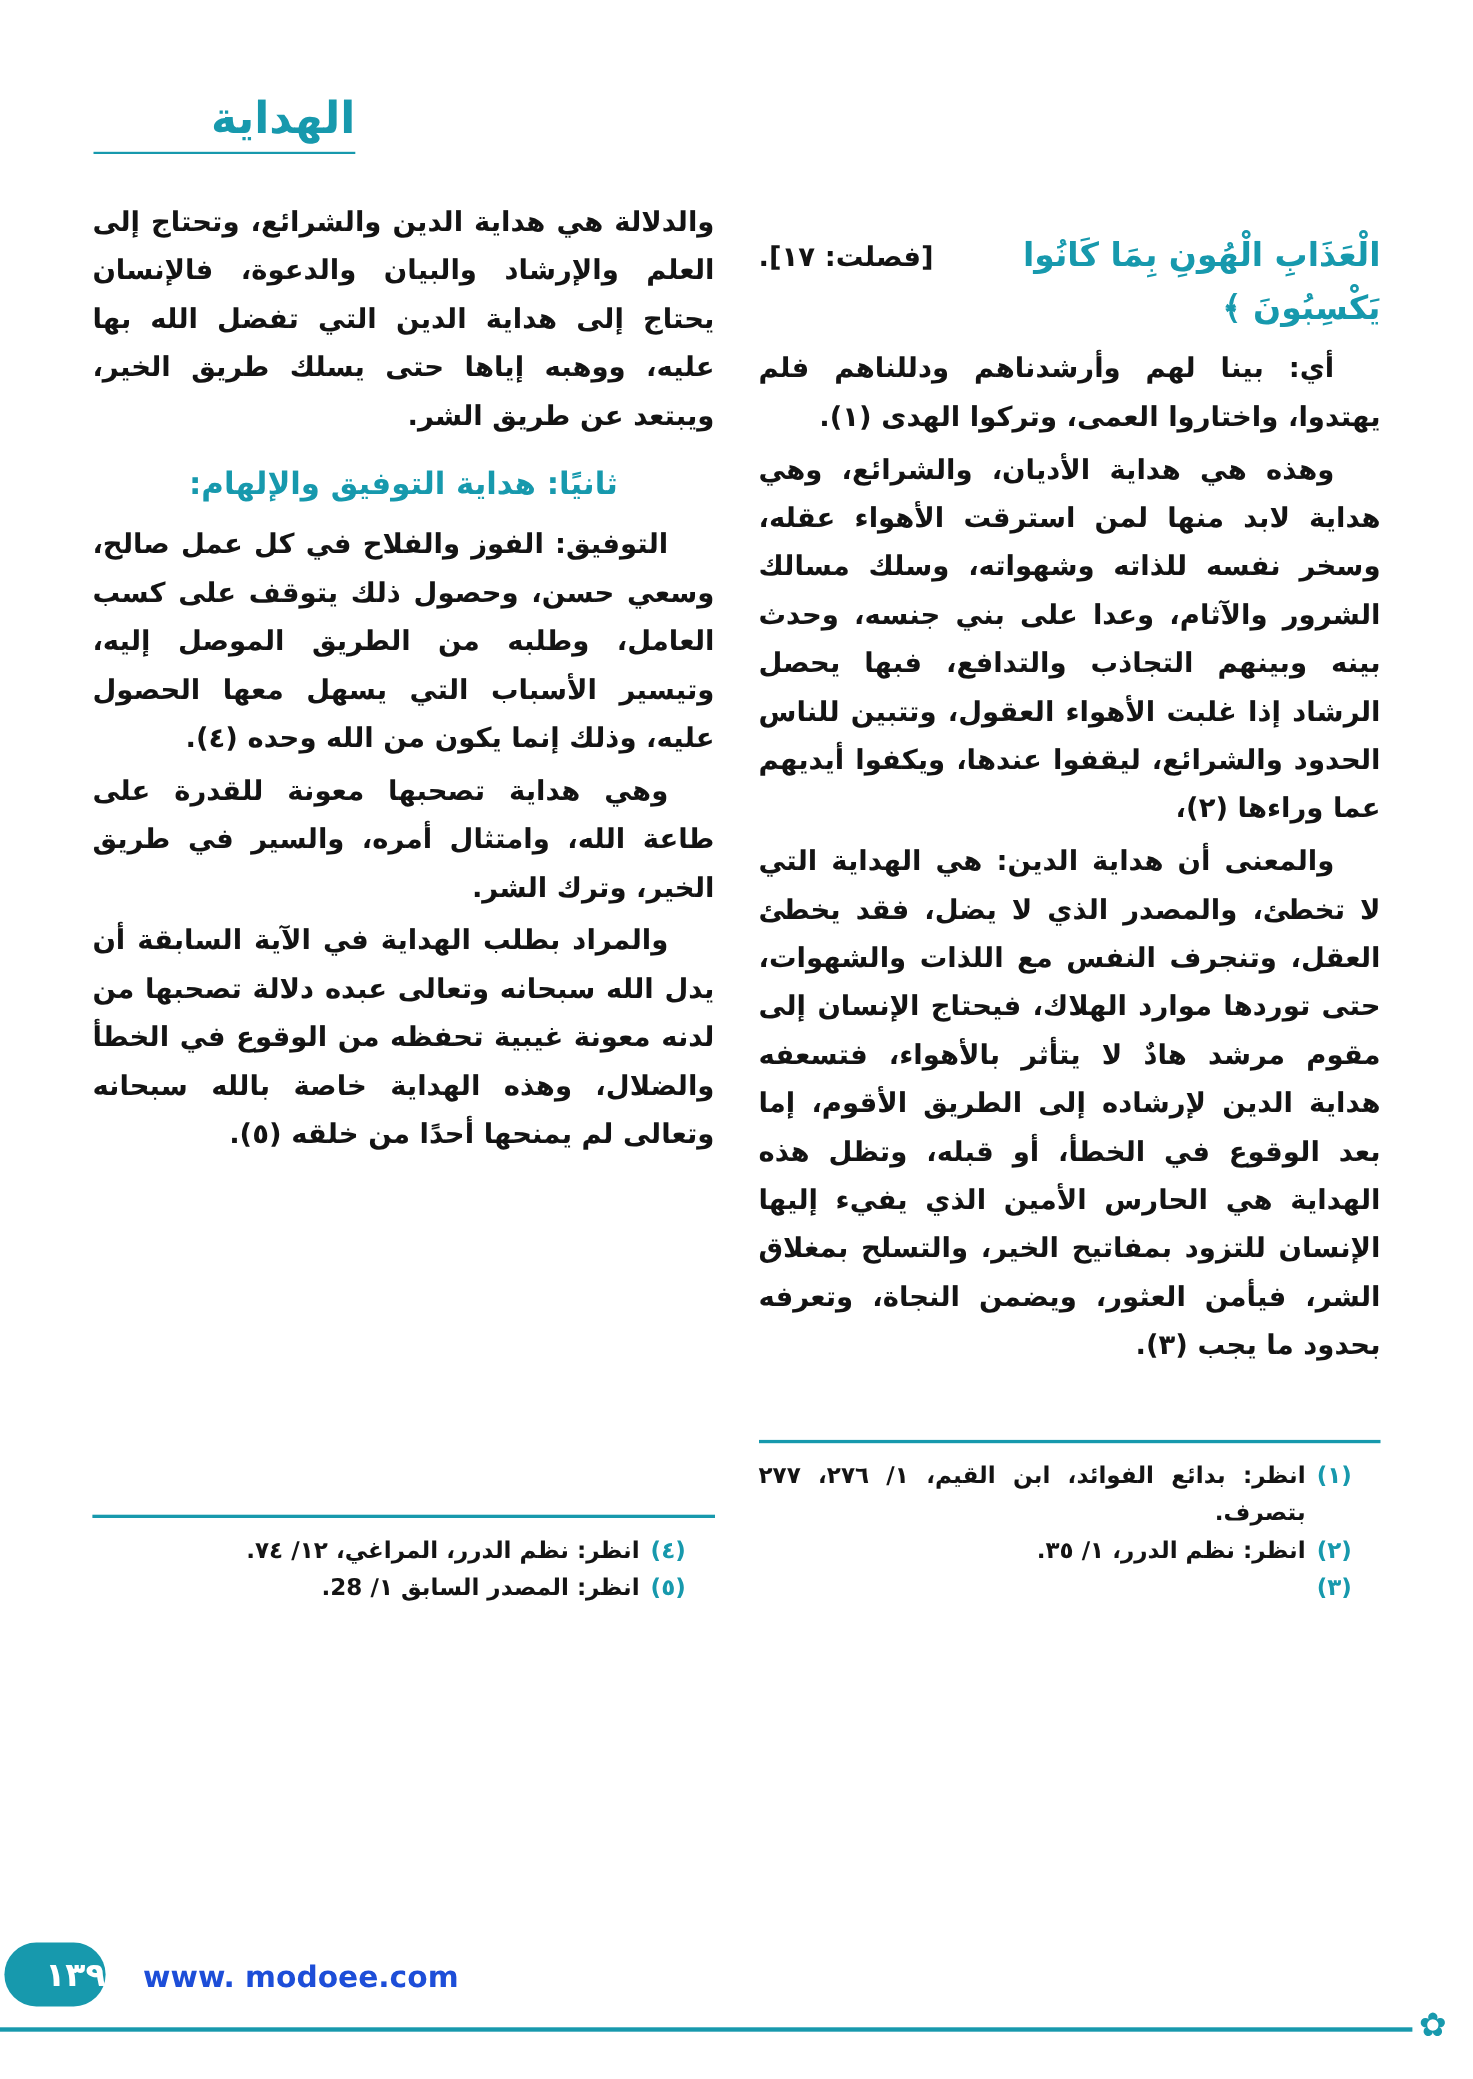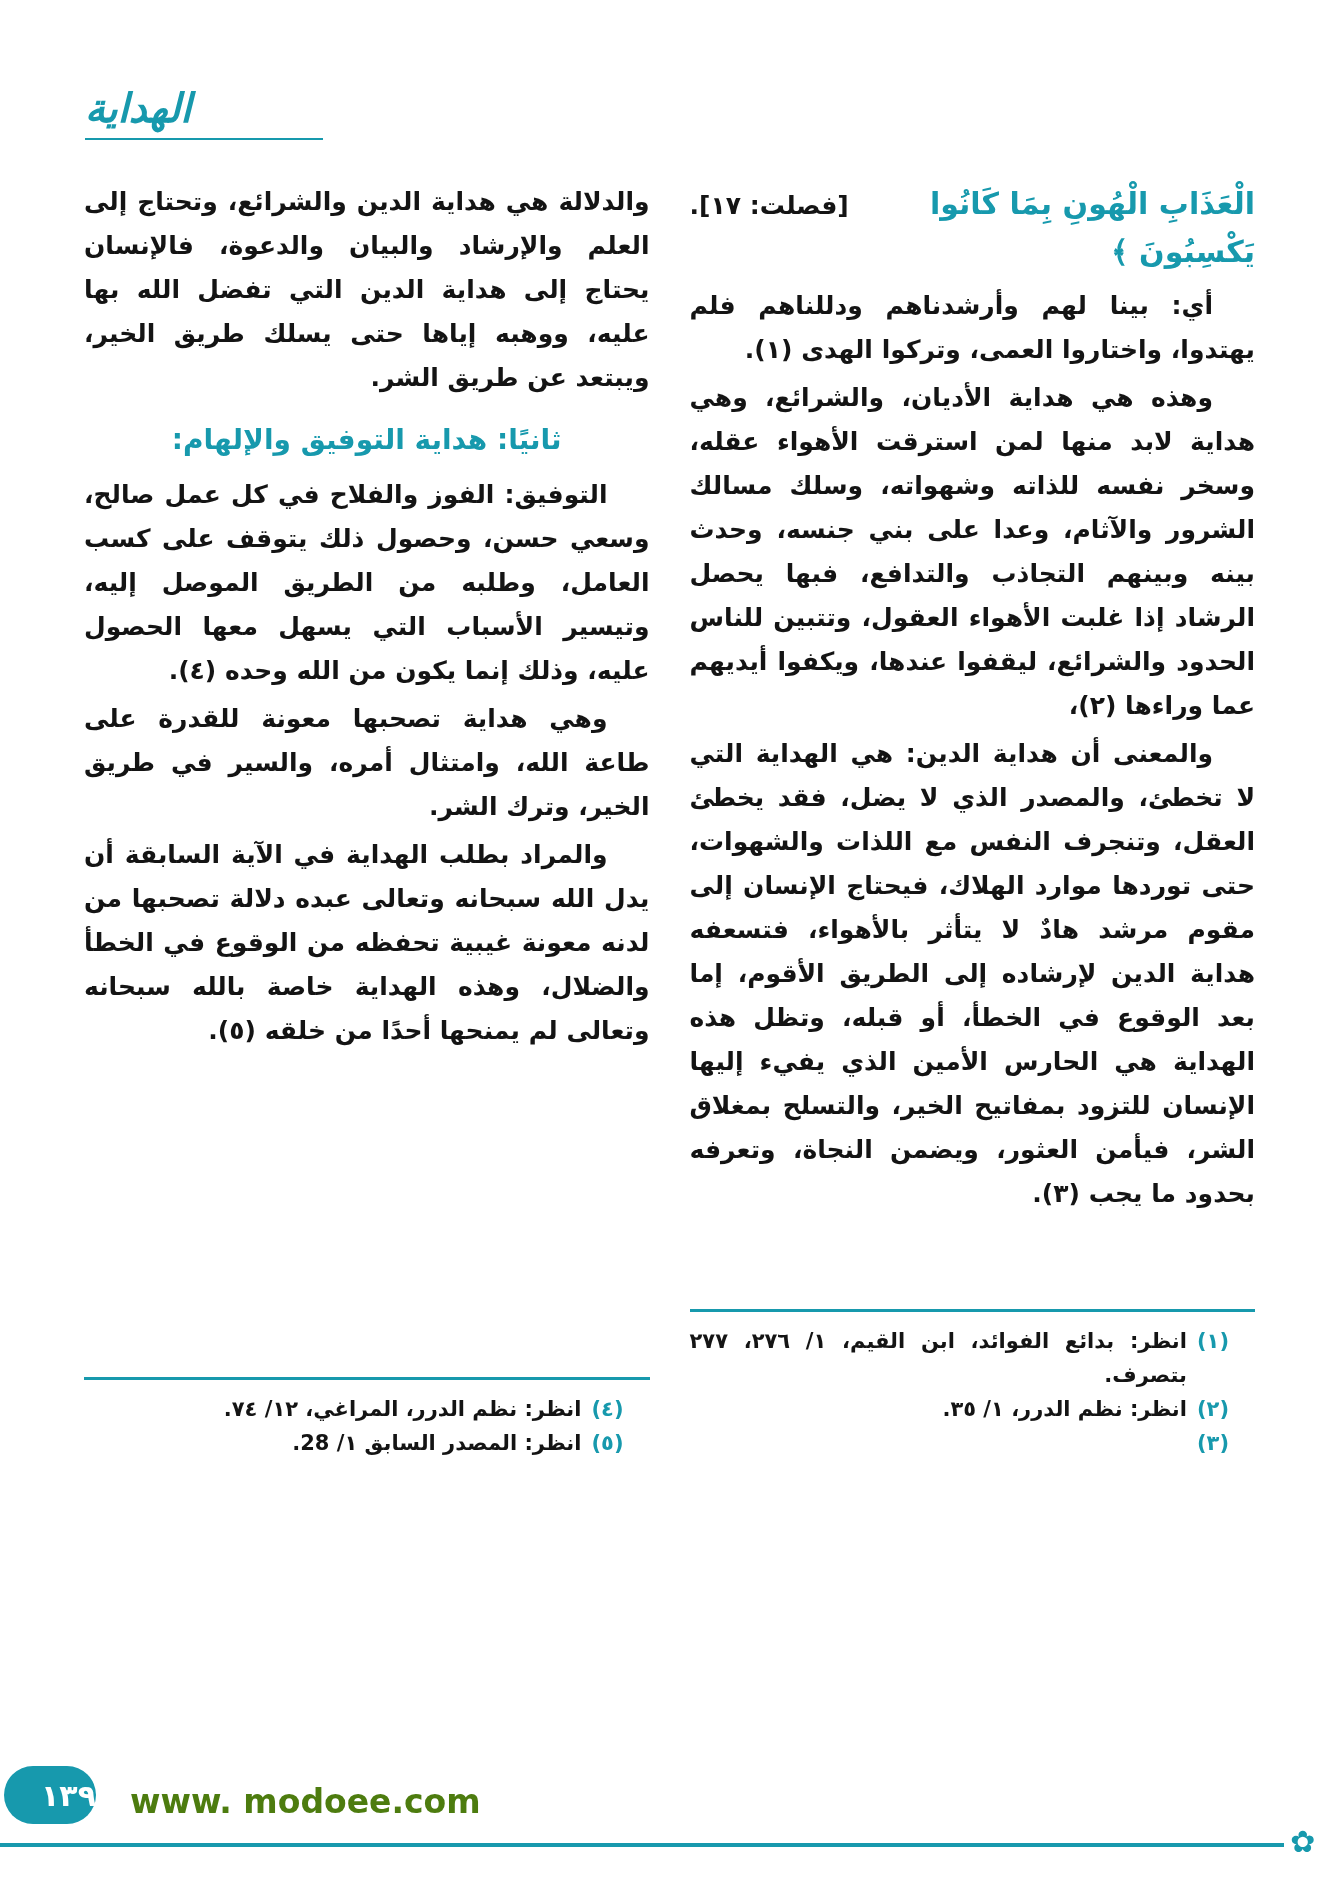--- a/index.html
+++ b/index.html
@@ -11,21 +11,21 @@
     direction:rtl;
     color:#141414;
     font-family:"DejaVu Sans", sans-serif;
   }
 
   
   .logo-block {
     position:absolute; left:85px; top:88px; width:238px;
     border-bottom:2px solid #1799ad;
     padding-bottom:10px;
-    direction:ltr; text-align:left;font-style:italic;
+    direction:ltr; text-align:right;
   }
   .logo-text { color:#1799ad; font-size:40px; font-weight:bold; line-height:1; }
 
   
   .columns {
     position:absolute; top:180px; right:84px; width:1171px;
     display:flex; gap:40px;
   }
   .col { width:565.5px; min-height:1280px; display:flex; flex-direction:column; }
 
@@ -34,21 +34,21 @@
     line-height:44px;
     text-align:justify;
     margin-bottom:4px;
   }
   .indent { text-indent:42px; }
 
   .verse-line {
     display:flex; justify-content:space-between; align-items:baseline;
     margin-bottom:8px; gap:8px;
   }
-  .quran { color:#1799ad; font-weight:bold; }
+  .quran { color:#1799ad; font-weight:bold;margin-top:29px; }
   .quran-big { font-size:30px; line-height:48px; }
   .verse-ref { font-size:25px; font-weight:700; white-space:nowrap; }
 
   .heading {
     color:#1799ad; font-size:28px; font-weight:bold;
     text-align:center; margin:16px 0 14px 0; line-height:1.4;
   }
 
   .footnotes {
     margin-top:auto;
@@ -66,21 +66,21 @@
   
   .page-badge {
     position:absolute; left:4px; top:1766px;
     width:92px; height:58px;
     background:#1799ad; border-radius:30px;
     color:#ffffff; font-size:30px; font-weight:bold;
     display:flex; align-items:center; justify-content:flex-start;
   }
   .website {
     position:absolute; left:130px; top:1782px;
-    color:#4d7c0f; font-size:33px; font-weight:bold;
+    color:#1d4ed8; font-size:27px; font-weight:bold;
     direction:ltr;
   }
   .bottom-rule {
     position:absolute; left:0; top:1843px;
     width:1284px; height:4px; background:#1799ad;
   }
   .rule-ornament {
     position:absolute; left:1290px; top:1827px;
     color:#1799ad; font-size:30px; line-height:1;
   }

